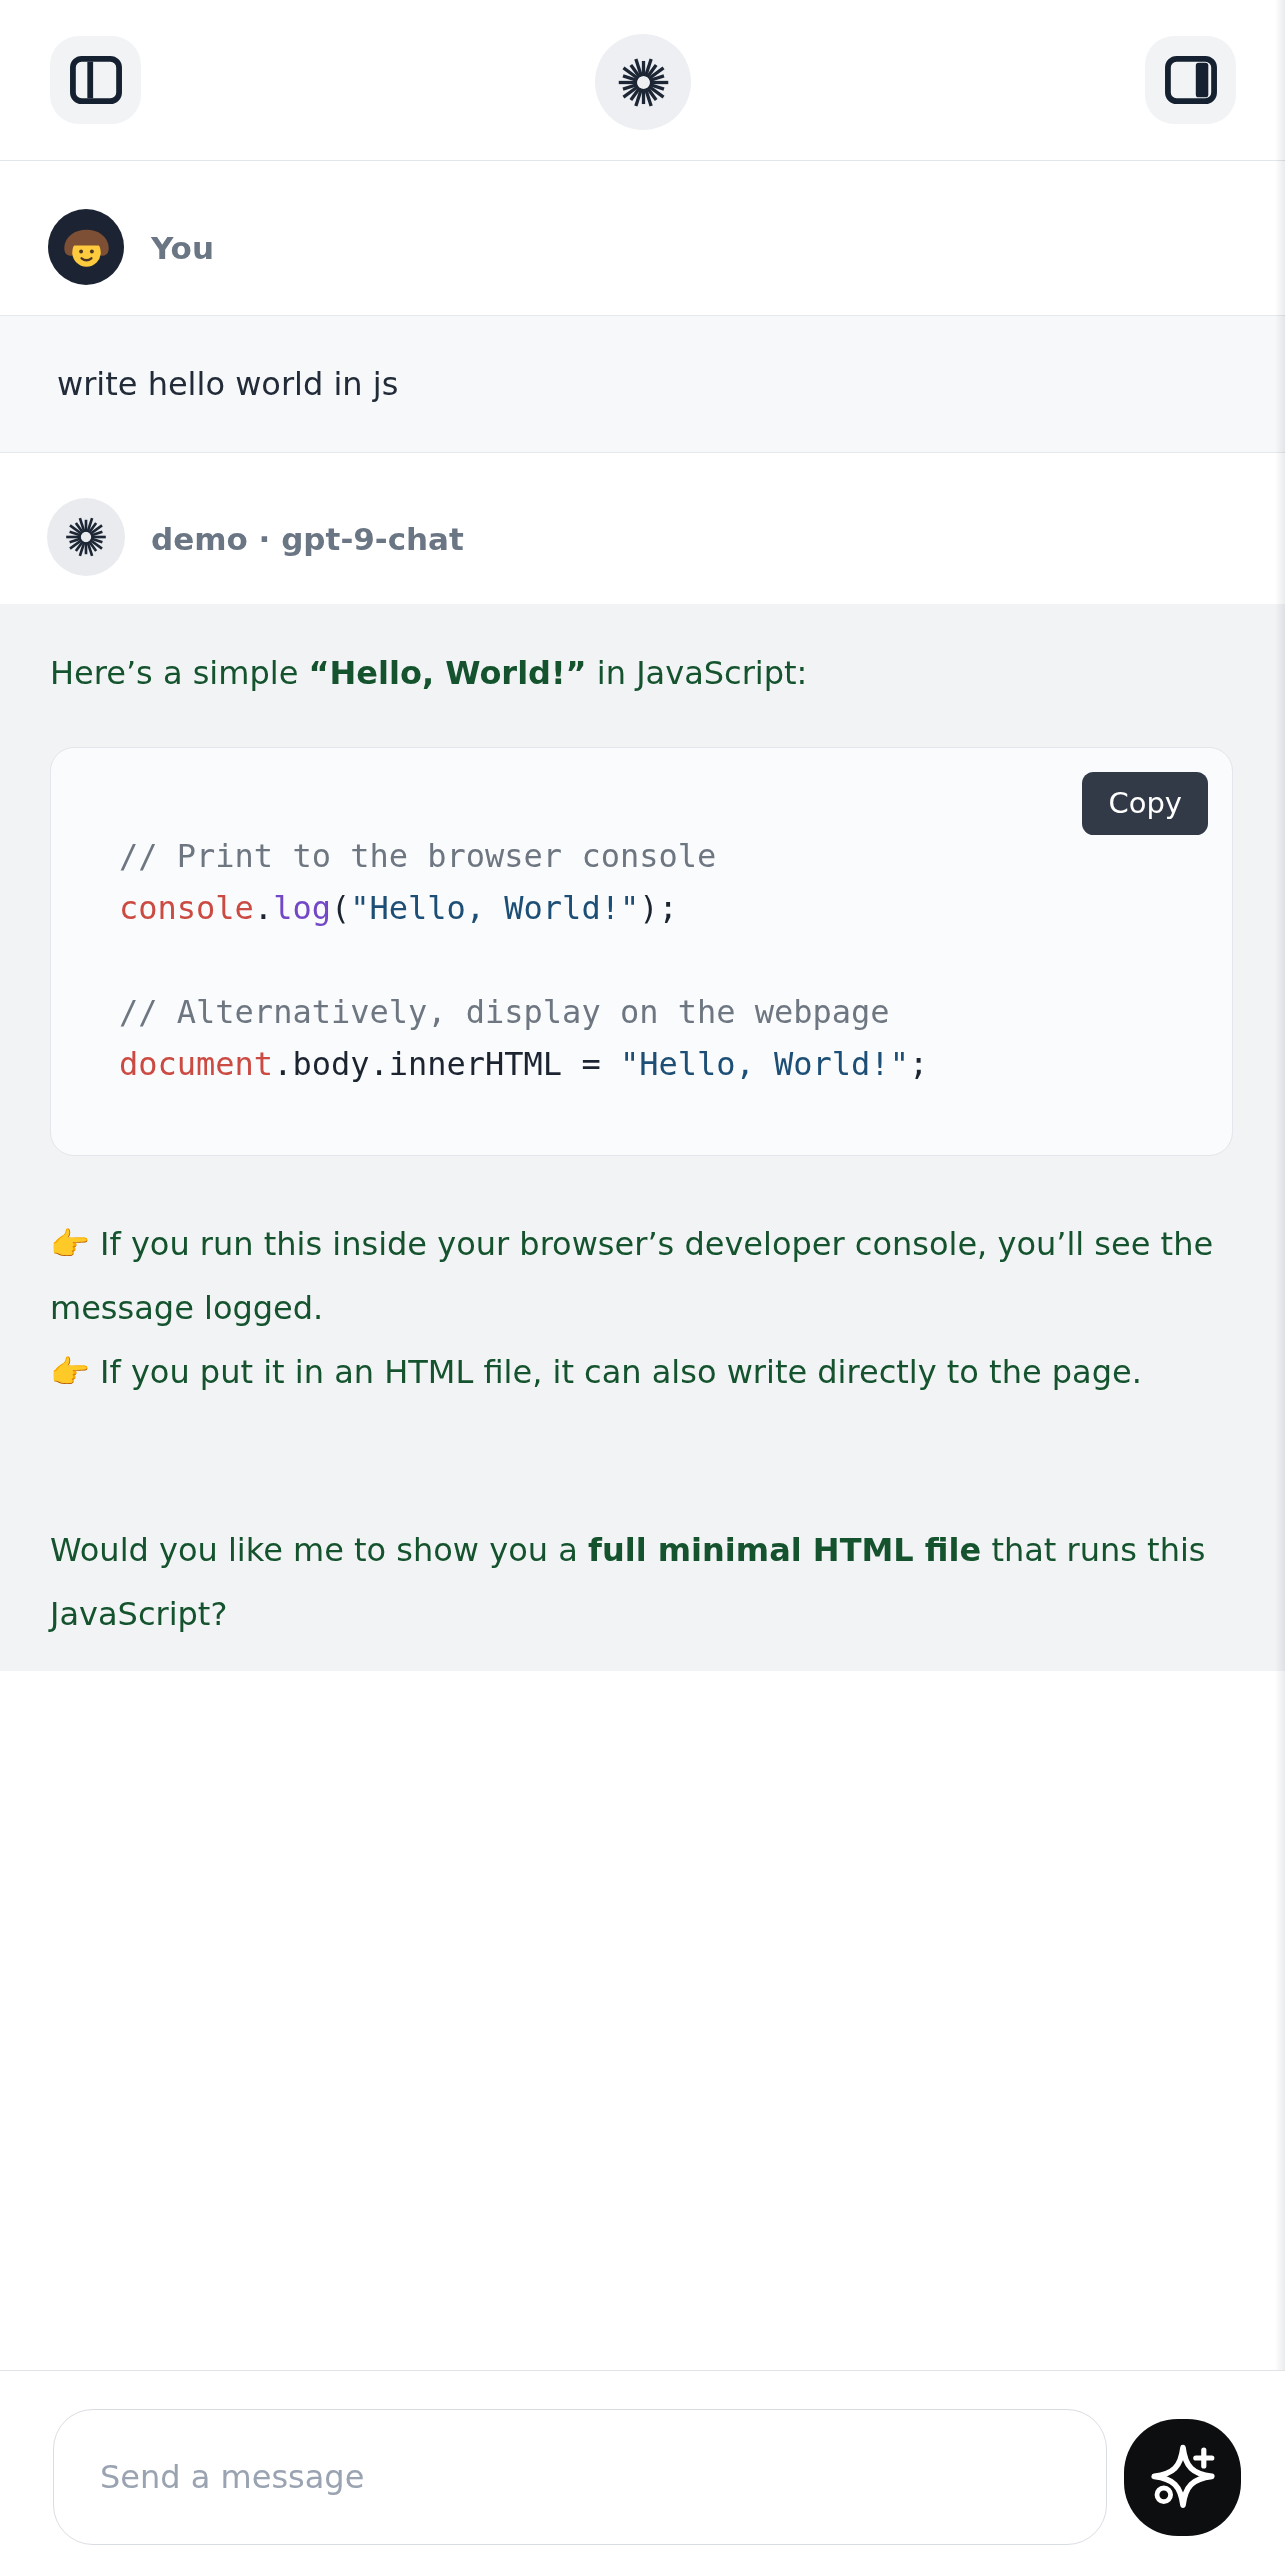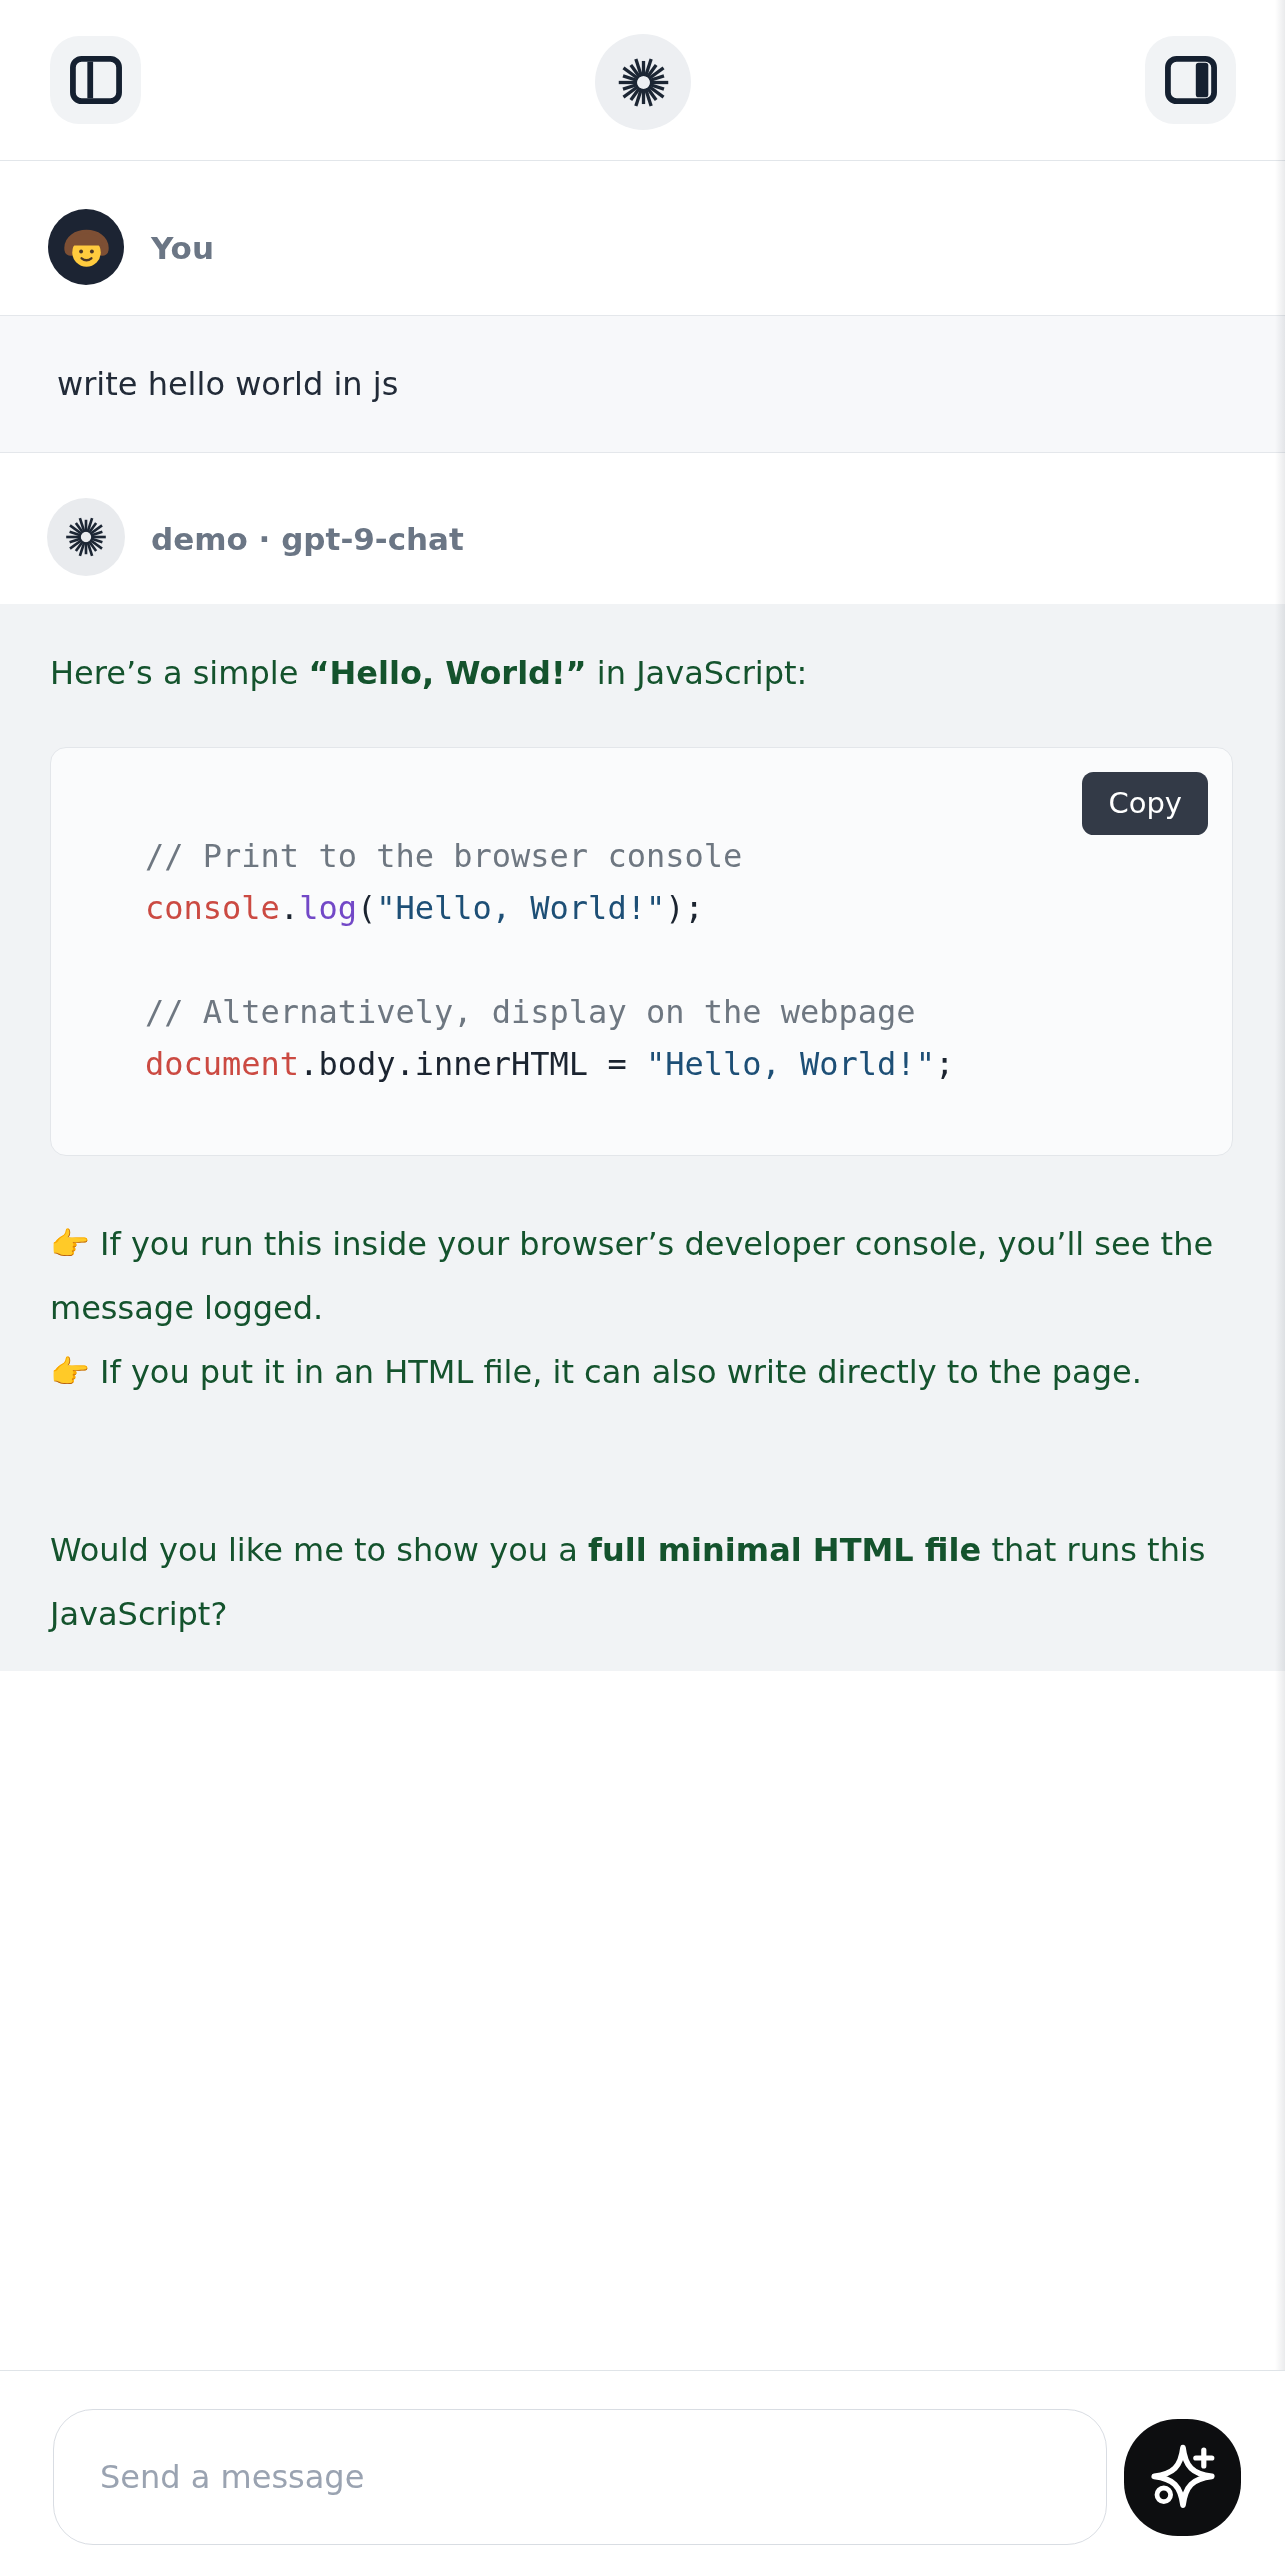--- a/index.html
+++ b/index.html
@@ -38,26 +38,26 @@
   .asst-band { position:absolute; left:0; top:604px; width:1285px; height:1067px;
                background:#f1f3f5; }
   .asst-text { position:absolute; left:50px; width:1190px; font-size:32px; color:#14532d; }
   .intro    { top:44px;  line-height:50px; }
   .tips     { top:608px; line-height:64px; }
   .question { top:914px; line-height:64px; }
   .b { font-weight:700; }
 
   
   .code-block { position:absolute; left:50px; top:143px; width:1183px; height:409px;
-                background:#fafbfc; border:1.9px solid #e3e6ea; border-radius:16px; }
+                background:#fafbfc; border:1.9px solid #e3e6ea; border-radius:24px; }
   .copy-btn { position:absolute; top:24px; right:24px; background:#333a47; color:#ffffff;
               font-family:"DejaVu Sans","Liberation Sans",sans-serif;
               font-size:29px; font-weight:500; border:none; border-radius:11.5px;
               padding:14.3px 26px; cursor:pointer; }
-  .code { position:absolute; left:94px; top:82px;
+  .code { position:absolute; left:68px; top:82px;
           font-family:"DejaVu Sans Mono","Liberation Mono",monospace;
           font-size:32px; line-height:52px; white-space:pre; color:#1b2430; }
   .tok-comment { color:#6e7781; }
   .tok-red     { color:#cb4a42;margin-top:36px; }
   .tok-purple  { color:#7248c7; }
   .tok-blue    { color:#1d4f76; }
   .tok-plain   { color:#1b2430; }
 
   
   .scroll-gutter { position:absolute; top:0; right:0; width:9.6px; height:2370px;

